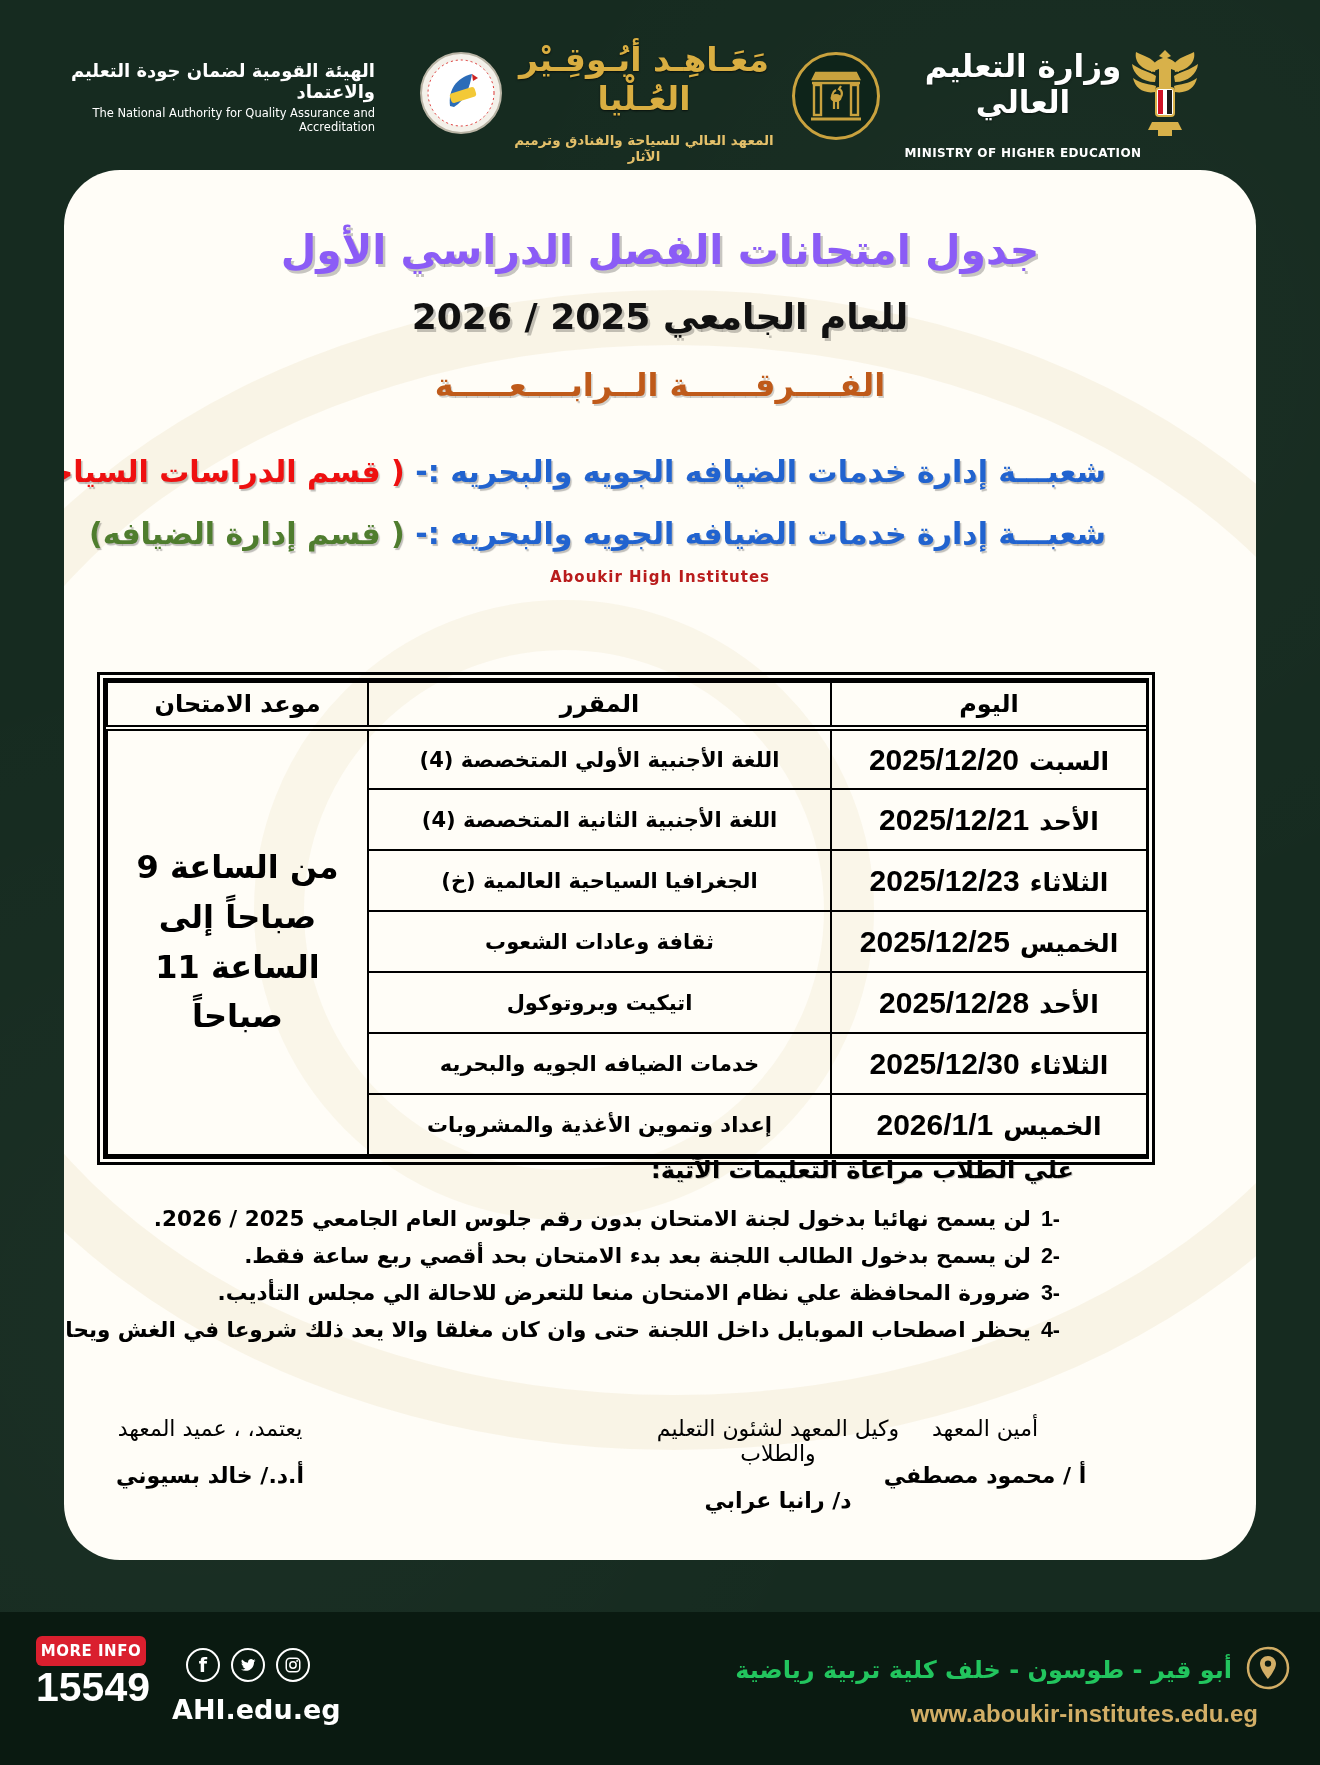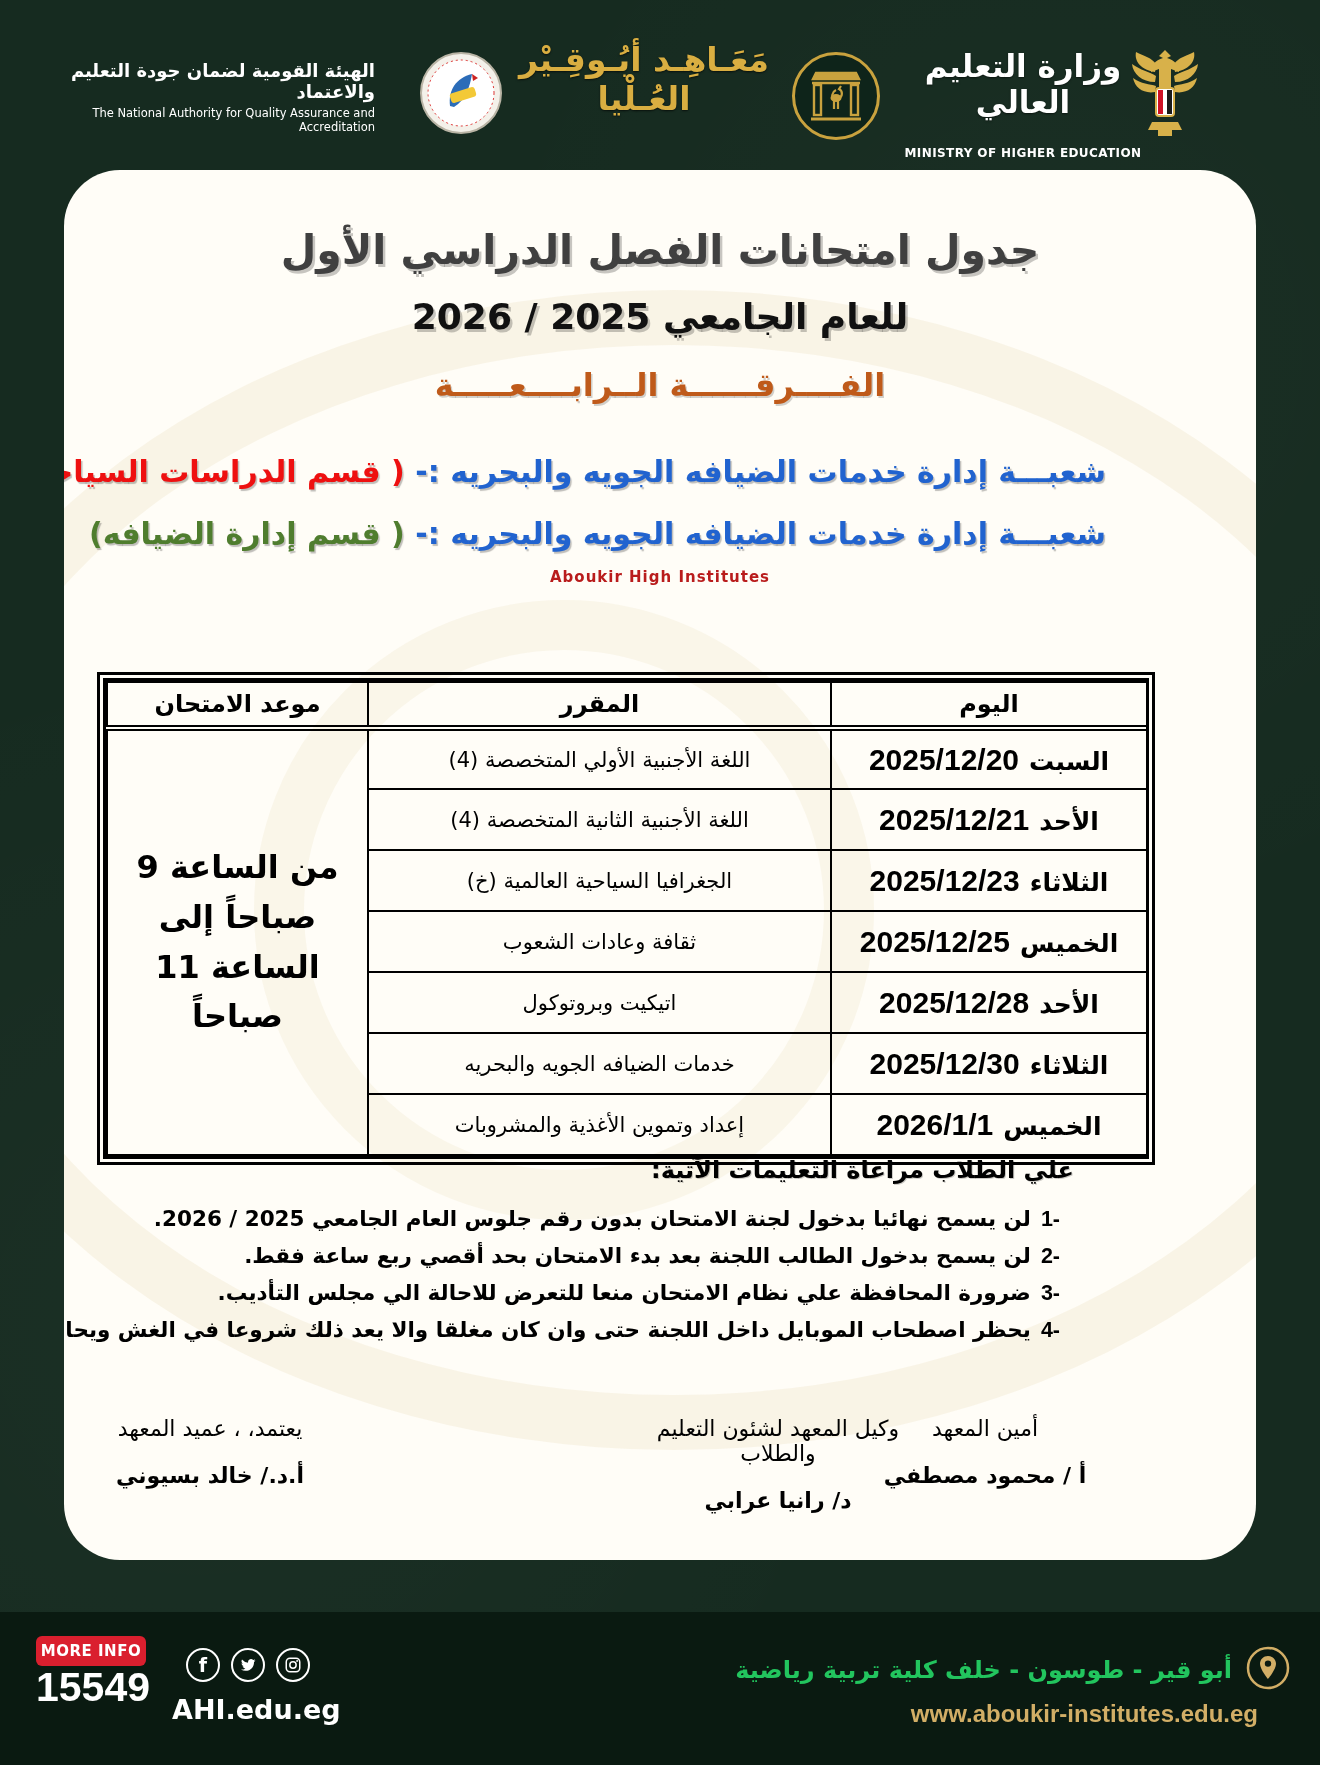--- a/index.html
+++ b/index.html
@@ -38,21 +38,21 @@
     background:#fffdf7; border-radius:56px; overflow:hidden;
   }
   .wm-arc { position:absolute; left:-170px; top:120px; width:1560px; height:1160px; border-radius:50%;
             border:55px solid #f4edd9; opacity:.55; }
   .wm-ring { position:absolute; left:190px; top:430px; width:620px; height:620px; border-radius:50%;
              border:50px solid #f5efdc; opacity:.5; }
   .wm-label { position:absolute; left:0; top:398px; width:100%; text-align:center;
               color:#b91c1c; font-size:15px; font-weight:bold; letter-spacing:1px; }
 
   .t1 { position:absolute; top:56px; left:0; width:100%; text-align:center; font-size:41px; font-weight:bold;
-        color:#404040; text-shadow:2.5px 2.5px 0 rgba(0,0,0,.22); direction:rtl; }
+        color:#8b5cf6; text-shadow:2.5px 2.5px 0 rgba(0,0,0,.22); direction:rtl; }
   .t2 { position:absolute; top:126px; left:0; width:100%; text-align:center; font-size:36px; font-weight:bold;
         color:#111; text-shadow:2.5px 2.5px 0 rgba(0,0,0,.22); direction:rtl; }
   .grade { position:absolute; top:196px; left:0; width:100%; text-align:center; font-size:32px; font-weight:bold;
         color:#bf5a1a; text-shadow:1.5px 1.5px 0 rgba(0,0,0,.18); direction:rtl; }
 
   .dept { position:absolute; right:150px; direction:rtl; text-align:right; font-size:30px; font-weight:bold;
           text-shadow:1.5px 1.5px 1px rgba(0,0,0,.25); white-space:nowrap; }
   .dept-1 { top:284px; }
   .dept-2 { top:346px; }
   .dept .prefix { color:#2163cf; }
@@ -65,21 +65,21 @@
   col.c-day    { width:316px; }
   col.c-course { width:463px; }
   col.c-time   { width:261px; }
   th { border:2px solid #000; border-bottom:6px double #000; height:46px; font-size:24px; font-weight:bold; color:#000;
        text-align:center; background:transparent; }
   td { border:2px solid #000; height:61px; text-align:center; vertical-align:middle; color:#000; }
   .day-cell { font-weight:bold; direction:rtl; }
   .day-cell .day  { font-size:25px; font-weight:bold; }
   .day-cell .date { font-size:30px; font-weight:bold; direction:ltr; display:inline-block; margin-right:10px;
                     font-family:"Liberation Sans", sans-serif; }
-  .course-cell { font-size:21px; font-weight:normal; direction:rtl; padding:0 8px; }
+  .course-cell { font-size:21px; font-weight:bold; direction:rtl; padding:0 8px; }
   .time-cell { font-size:32px; font-weight:bold; direction:rtl; line-height:1.55; padding:0 14px; }
 
   
   .note-title { position:absolute; top:986px; right:182px; direction:rtl; font-size:24px; font-weight:bold; color:#000;
                 text-shadow:1px 1px 0 rgba(0,0,0,.2); }
   .inst-list { position:absolute; top:1036px; left:4px; right:196px; direction:rtl; text-align:right; }
   .inst { font-size:21.5px; font-weight:bold; color:#000; margin-bottom:11px; white-space:nowrap; }
   .inst .num { display:inline-block; direction:ltr; margin-left:10px; font-family:"Liberation Sans", sans-serif; }
 
   
@@ -123,20 +123,21 @@
         <circle cx="41" cy="41" r="40" fill="#f4f1ea" stroke="#b9b4a5" stroke-width="2"></circle>
         <circle cx="41" cy="41" r="33" fill="#ffffff" stroke="#d33" stroke-width="1" stroke-dasharray="2 3"></circle>
         <path d="M30 54 C28 38 36 26 52 22 C50 34 46 48 34 55 Z" fill="#2b6cb8"></path>
         <rect x="30" y="38" width="26" height="10" rx="3" fill="#f3c937" transform="rotate(-18 43 43)"></rect>
         <path d="M52 22 l6 4 -5 3 z" fill="#c22"></path>
       </svg>
     </div>
 
     <div class="institute">
       <div class="cal">مَعَـاهِـد أبُـوقِـيْر العُـلْيا</div>
+      <div class="sub">المعهد العالي للسياحة والفنادق وترميم الآثار</div>
     </div>
 
     <div class="emblem">
       <svg width="62" height="62" viewBox="0 0 62 62">
         <g fill="none" stroke="#c9a23e" stroke-width="2.4">
           <path d="M8 14 L54 14 L51 8 L11 8 Z" fill="#c9a23e"></path>
           <line x1="7" y1="18" x2="55" y2="18"></line>
           <rect x="9" y="20" width="7" height="30"></rect>
           <rect x="46" y="20" width="7" height="30"></rect>
           <line x1="6" y1="54" x2="56" y2="54" stroke-width="3.2"></line>

